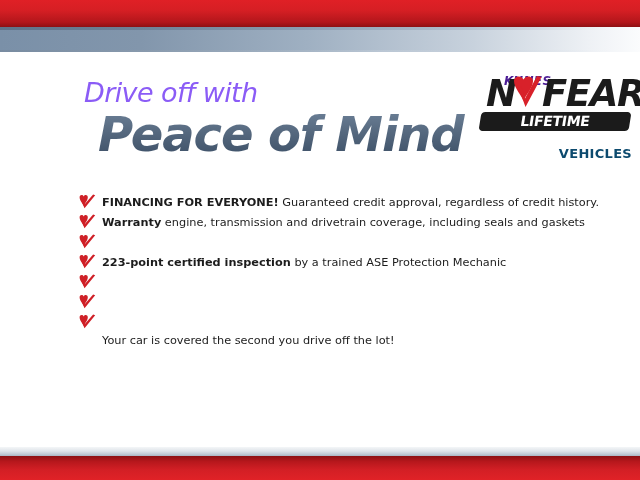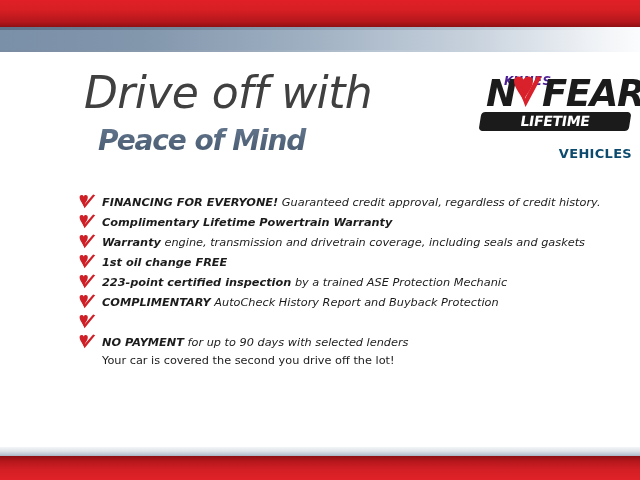--- a/index.html
+++ b/index.html
@@ -74,34 +74,34 @@
   .headline {
     position: absolute;
     left: 84px;
     top: 76px;
     width: 400px;
   }
   .headline-line1 {
     font-family: "DejaVu Sans", sans-serif;
     font-style: italic;
     font-weight: 400;
-    font-size: 44px;
+    font-size: 27px;
     letter-spacing: -0.6px;
-    color: #404040;
+    color: #8b5cf6;
     line-height: 34px;
     white-space: nowrap;
   }
   .headline-line2 {
     font-family: "DejaVu Sans", sans-serif;
     font-style: italic;
     font-weight: bold;
-    font-size: 28px;
+    font-size: 48px;
     letter-spacing: -1.1px;
     line-height: 46px;
-    margin-top: 8px;
+    margin-top: 1px;
     margin-left: 14px;
     white-space: nowrap;
     background: linear-gradient(to bottom, #6b7f96 0%, #56697f 45%, #3e5168 100%);
     -webkit-background-clip: text;
     background-clip: text;
     color: #4e6179;
     -webkit-text-fill-color: transparent;
   }
 
   
@@ -214,21 +214,20 @@
     left: 0;
     top: 2px;
     width: 18px;
     height: 15px;
   }
   .bullet-text {
     font-family: "DejaVu Sans", sans-serif;
     font-size: 11.3px;
     line-height: 20px;
     color: #1c1c1c;
-    font-style: italic;
   }
   .bullet-text .b {
     font-weight: bold;
   }
   .bullet-subtext {
     position: relative;
     padding-left: 24px;
     font-family: "DejaVu Sans", sans-serif;
     font-size: 11.3px;
     line-height: 17px;
@@ -272,87 +271,75 @@
     <div class="bullet-row">
       <span class="bullet-check">
         <svg viewBox="0 0 18 15" width="18" height="15" aria-hidden="true">
           <path d="M1.6 3.2 C1.6 0.9, 4.6 0.2, 5.7 2.5 C6.8 0.2, 9.8 0.9, 9.8 3.2 C9.8 6.4, 6.4 9.9, 5.7 12.2 C5 9.9, 1.6 6.4, 1.6 3.2 Z" fill="#cf2027"></path>
           <path d="M3.3 6.3 L6.5 14.2 L17.2 1.2 L15.1 0.6 L6.6 10.2 L5 5.4 Z" fill="#cf2027"></path>
         </svg>
       </span>
       <span class="bullet-text"><span class="b">FINANCING FOR EVERYONE!</span><span> Guaranteed credit approval, regardless of credit history.</span></span>
     </div>
 
-    <div class="bullet-row">
-      <span class="bullet-check">
-        <svg viewBox="0 0 18 15" width="18" height="15" aria-hidden="true">
-          <path d="M1.6 3.2 C1.6 0.9, 4.6 0.2, 5.7 2.5 C6.8 0.2, 9.8 0.9, 9.8 3.2 C9.8 6.4, 6.4 9.9, 5.7 12.2 C5 9.9, 1.6 6.4, 1.6 3.2 Z" fill="#cf2027"></path>
-          <path d="M3.3 6.3 L6.5 14.2 L17.2 1.2 L15.1 0.6 L6.6 10.2 L5 5.4 Z" fill="#cf2027"></path>
-        </svg>
-      </span>
-      <span class="bullet-text"><span class="b">Complimentary Lifetime Powertrain Warranty</span><span></span></span>
-    </div>
 
     <div class="bullet-row">
       <span class="bullet-check">
         <svg viewBox="0 0 18 15" width="18" height="15" aria-hidden="true">
           <path d="M1.6 3.2 C1.6 0.9, 4.6 0.2, 5.7 2.5 C6.8 0.2, 9.8 0.9, 9.8 3.2 C9.8 6.4, 6.4 9.9, 5.7 12.2 C5 9.9, 1.6 6.4, 1.6 3.2 Z" fill="#cf2027"></path>
           <path d="M3.3 6.3 L6.5 14.2 L17.2 1.2 L15.1 0.6 L6.6 10.2 L5 5.4 Z" fill="#cf2027"></path>
         </svg>
       </span>
       <span class="bullet-text"><span class="b">Warranty</span><span> engine, transmission and drivetrain coverage, including seals and gaskets</span></span>
     </div>
 
     <div class="bullet-row">
       <span class="bullet-check">
         <svg viewBox="0 0 18 15" width="18" height="15" aria-hidden="true">
           <path d="M1.6 3.2 C1.6 0.9, 4.6 0.2, 5.7 2.5 C6.8 0.2, 9.8 0.9, 9.8 3.2 C9.8 6.4, 6.4 9.9, 5.7 12.2 C5 9.9, 1.6 6.4, 1.6 3.2 Z" fill="#cf2027"></path>
           <path d="M3.3 6.3 L6.5 14.2 L17.2 1.2 L15.1 0.6 L6.6 10.2 L5 5.4 Z" fill="#cf2027"></path>
         </svg>
       </span>
-      <span class="bullet-text"><span class="b">1st oil change FREE</span><span></span></span>
     </div>
 
     <div class="bullet-row">
       <span class="bullet-check">
         <svg viewBox="0 0 18 15" width="18" height="15" aria-hidden="true">
           <path d="M1.6 3.2 C1.6 0.9, 4.6 0.2, 5.7 2.5 C6.8 0.2, 9.8 0.9, 9.8 3.2 C9.8 6.4, 6.4 9.9, 5.7 12.2 C5 9.9, 1.6 6.4, 1.6 3.2 Z" fill="#cf2027"></path>
           <path d="M3.3 6.3 L6.5 14.2 L17.2 1.2 L15.1 0.6 L6.6 10.2 L5 5.4 Z" fill="#cf2027"></path>
         </svg>
       </span>
       <span class="bullet-text"><span class="b">223-point certified inspection</span><span> by a trained ASE Protection Mechanic</span></span>
     </div>
 
     <div class="bullet-row">
       <span class="bullet-check">
         <svg viewBox="0 0 18 15" width="18" height="15" aria-hidden="true">
           <path d="M1.6 3.2 C1.6 0.9, 4.6 0.2, 5.7 2.5 C6.8 0.2, 9.8 0.9, 9.8 3.2 C9.8 6.4, 6.4 9.9, 5.7 12.2 C5 9.9, 1.6 6.4, 1.6 3.2 Z" fill="#cf2027"></path>
           <path d="M3.3 6.3 L6.5 14.2 L17.2 1.2 L15.1 0.6 L6.6 10.2 L5 5.4 Z" fill="#cf2027"></path>
         </svg>
       </span>
-      <span class="bullet-text"><span class="b">COMPLIMENTARY</span><span> AutoCheck History Report and Buyback Protection</span></span>
-    </div>
-
-    <div class="bullet-row">
-      <span class="bullet-check">
-        <svg viewBox="0 0 18 15" width="18" height="15" aria-hidden="true">
-          <path d="M1.6 3.2 C1.6 0.9, 4.6 0.2, 5.7 2.5 C6.8 0.2, 9.8 0.9, 9.8 3.2 C9.8 6.4, 6.4 9.9, 5.7 12.2 C5 9.9, 1.6 6.4, 1.6 3.2 Z" fill="#cf2027"></path>
-          <path d="M3.3 6.3 L6.5 14.2 L17.2 1.2 L15.1 0.6 L6.6 10.2 L5 5.4 Z" fill="#cf2027"></path>
-        </svg>
-      </span>
-    </div>
-
-    <div class="bullet-row">
-      <span class="bullet-check">
-        <svg viewBox="0 0 18 15" width="18" height="15" aria-hidden="true">
-          <path d="M1.6 3.2 C1.6 0.9, 4.6 0.2, 5.7 2.5 C6.8 0.2, 9.8 0.9, 9.8 3.2 C9.8 6.4, 6.4 9.9, 5.7 12.2 C5 9.9, 1.6 6.4, 1.6 3.2 Z" fill="#cf2027"></path>
-          <path d="M3.3 6.3 L6.5 14.2 L17.2 1.2 L15.1 0.6 L6.6 10.2 L5 5.4 Z" fill="#cf2027"></path>
-        </svg>
-      </span>
-      <span class="bullet-text"><span class="b">NO PAYMENT</span><span> for up to 90 days with selected lenders</span></span>
+    </div>
+
+    <div class="bullet-row">
+      <span class="bullet-check">
+        <svg viewBox="0 0 18 15" width="18" height="15" aria-hidden="true">
+          <path d="M1.6 3.2 C1.6 0.9, 4.6 0.2, 5.7 2.5 C6.8 0.2, 9.8 0.9, 9.8 3.2 C9.8 6.4, 6.4 9.9, 5.7 12.2 C5 9.9, 1.6 6.4, 1.6 3.2 Z" fill="#cf2027"></path>
+          <path d="M3.3 6.3 L6.5 14.2 L17.2 1.2 L15.1 0.6 L6.6 10.2 L5 5.4 Z" fill="#cf2027"></path>
+        </svg>
+      </span>
+    </div>
+
+    <div class="bullet-row">
+      <span class="bullet-check">
+        <svg viewBox="0 0 18 15" width="18" height="15" aria-hidden="true">
+          <path d="M1.6 3.2 C1.6 0.9, 4.6 0.2, 5.7 2.5 C6.8 0.2, 9.8 0.9, 9.8 3.2 C9.8 6.4, 6.4 9.9, 5.7 12.2 C5 9.9, 1.6 6.4, 1.6 3.2 Z" fill="#cf2027"></path>
+          <path d="M3.3 6.3 L6.5 14.2 L17.2 1.2 L15.1 0.6 L6.6 10.2 L5 5.4 Z" fill="#cf2027"></path>
+        </svg>
+      </span>
     </div>
 
 
     <div class="bullet-subtext">Your car is covered the second you drive off the lot!</div>
 
   </div>
 
   <div class="bottom-gray-strip"></div>
   <div class="bottom-red-bar"></div>
 

